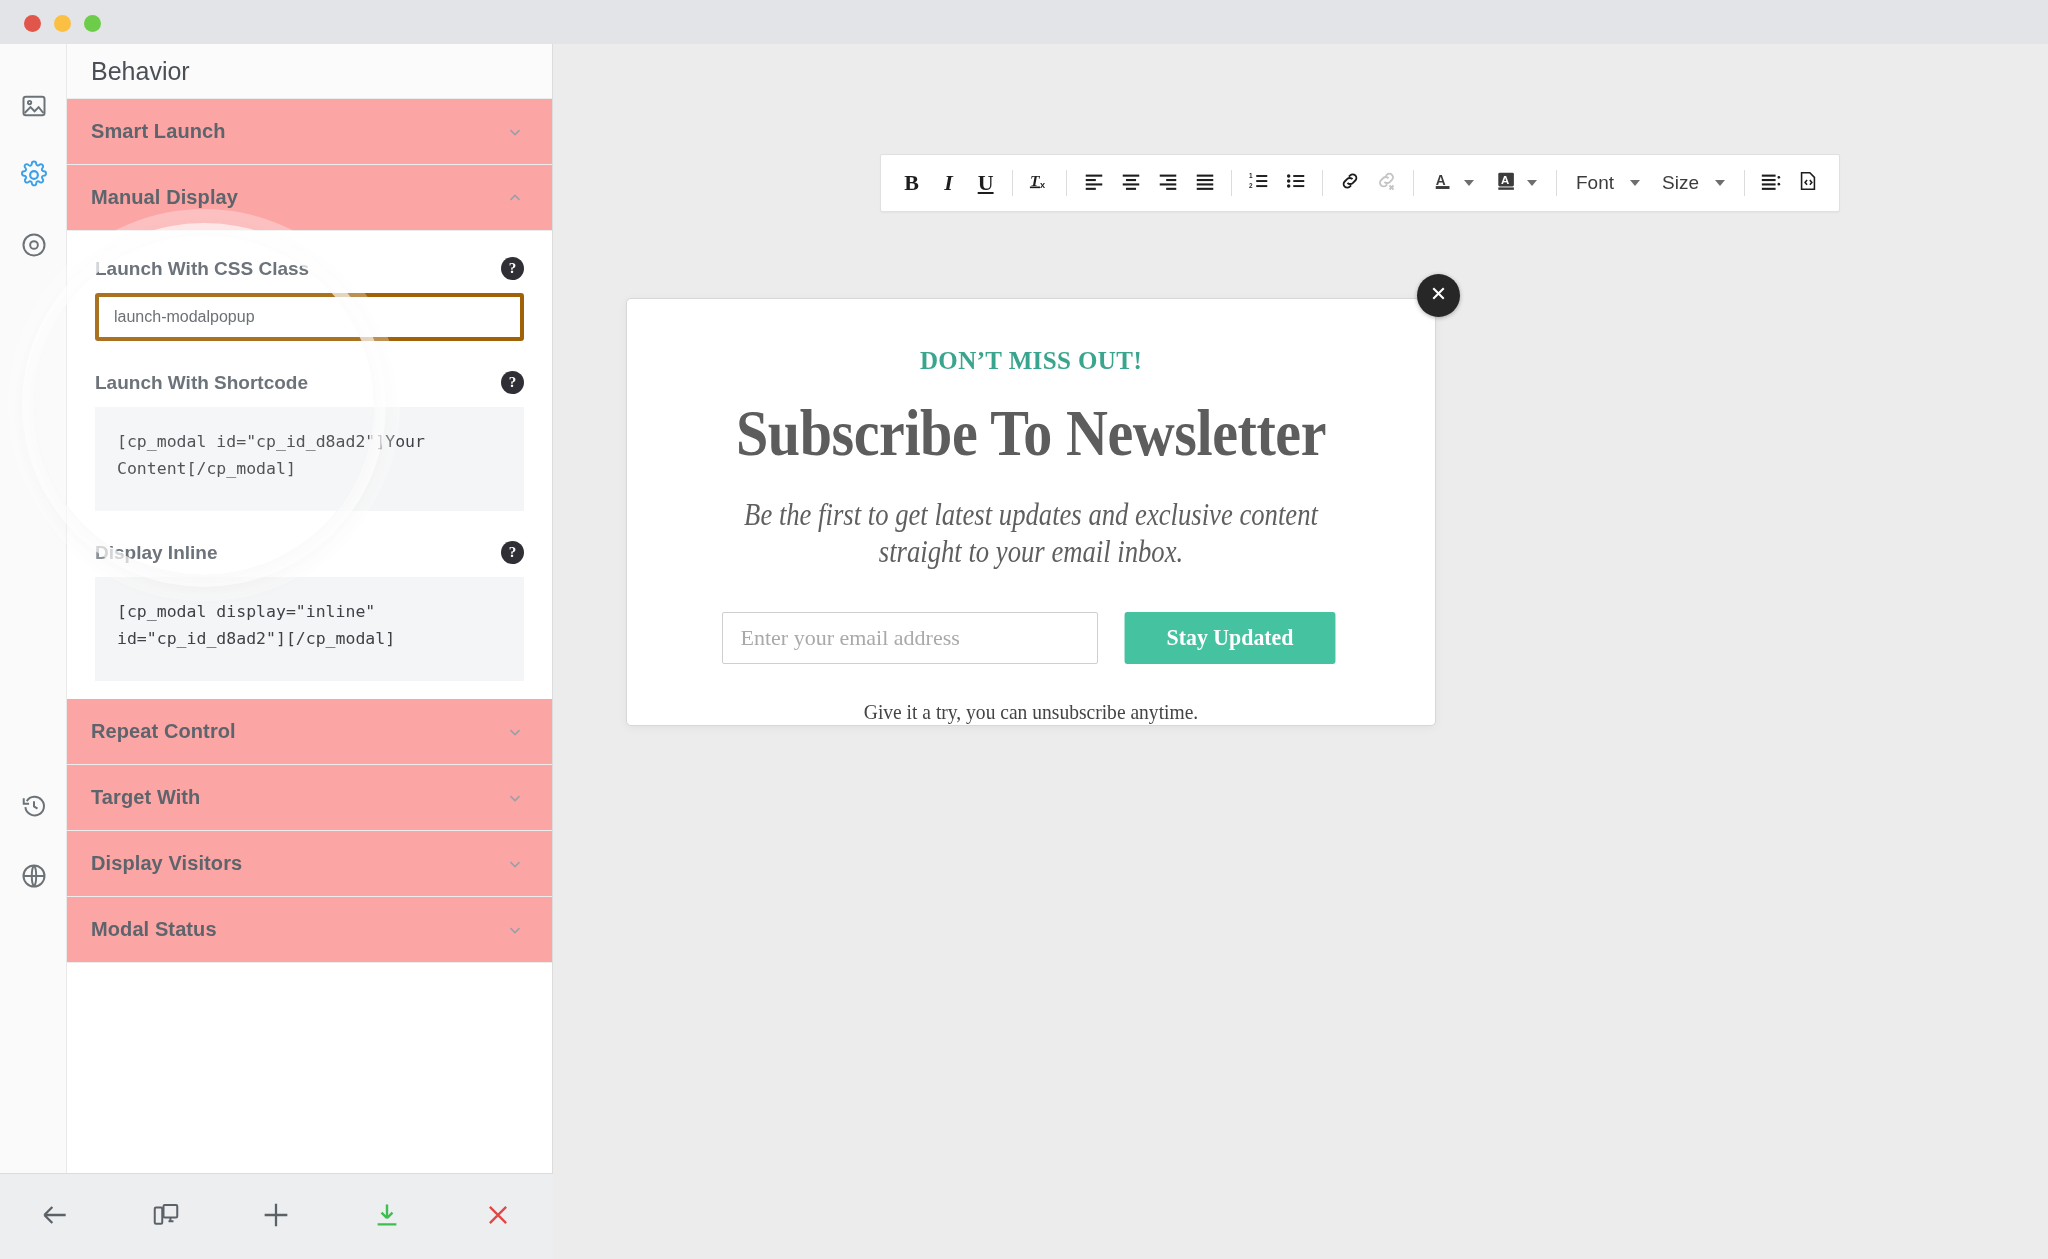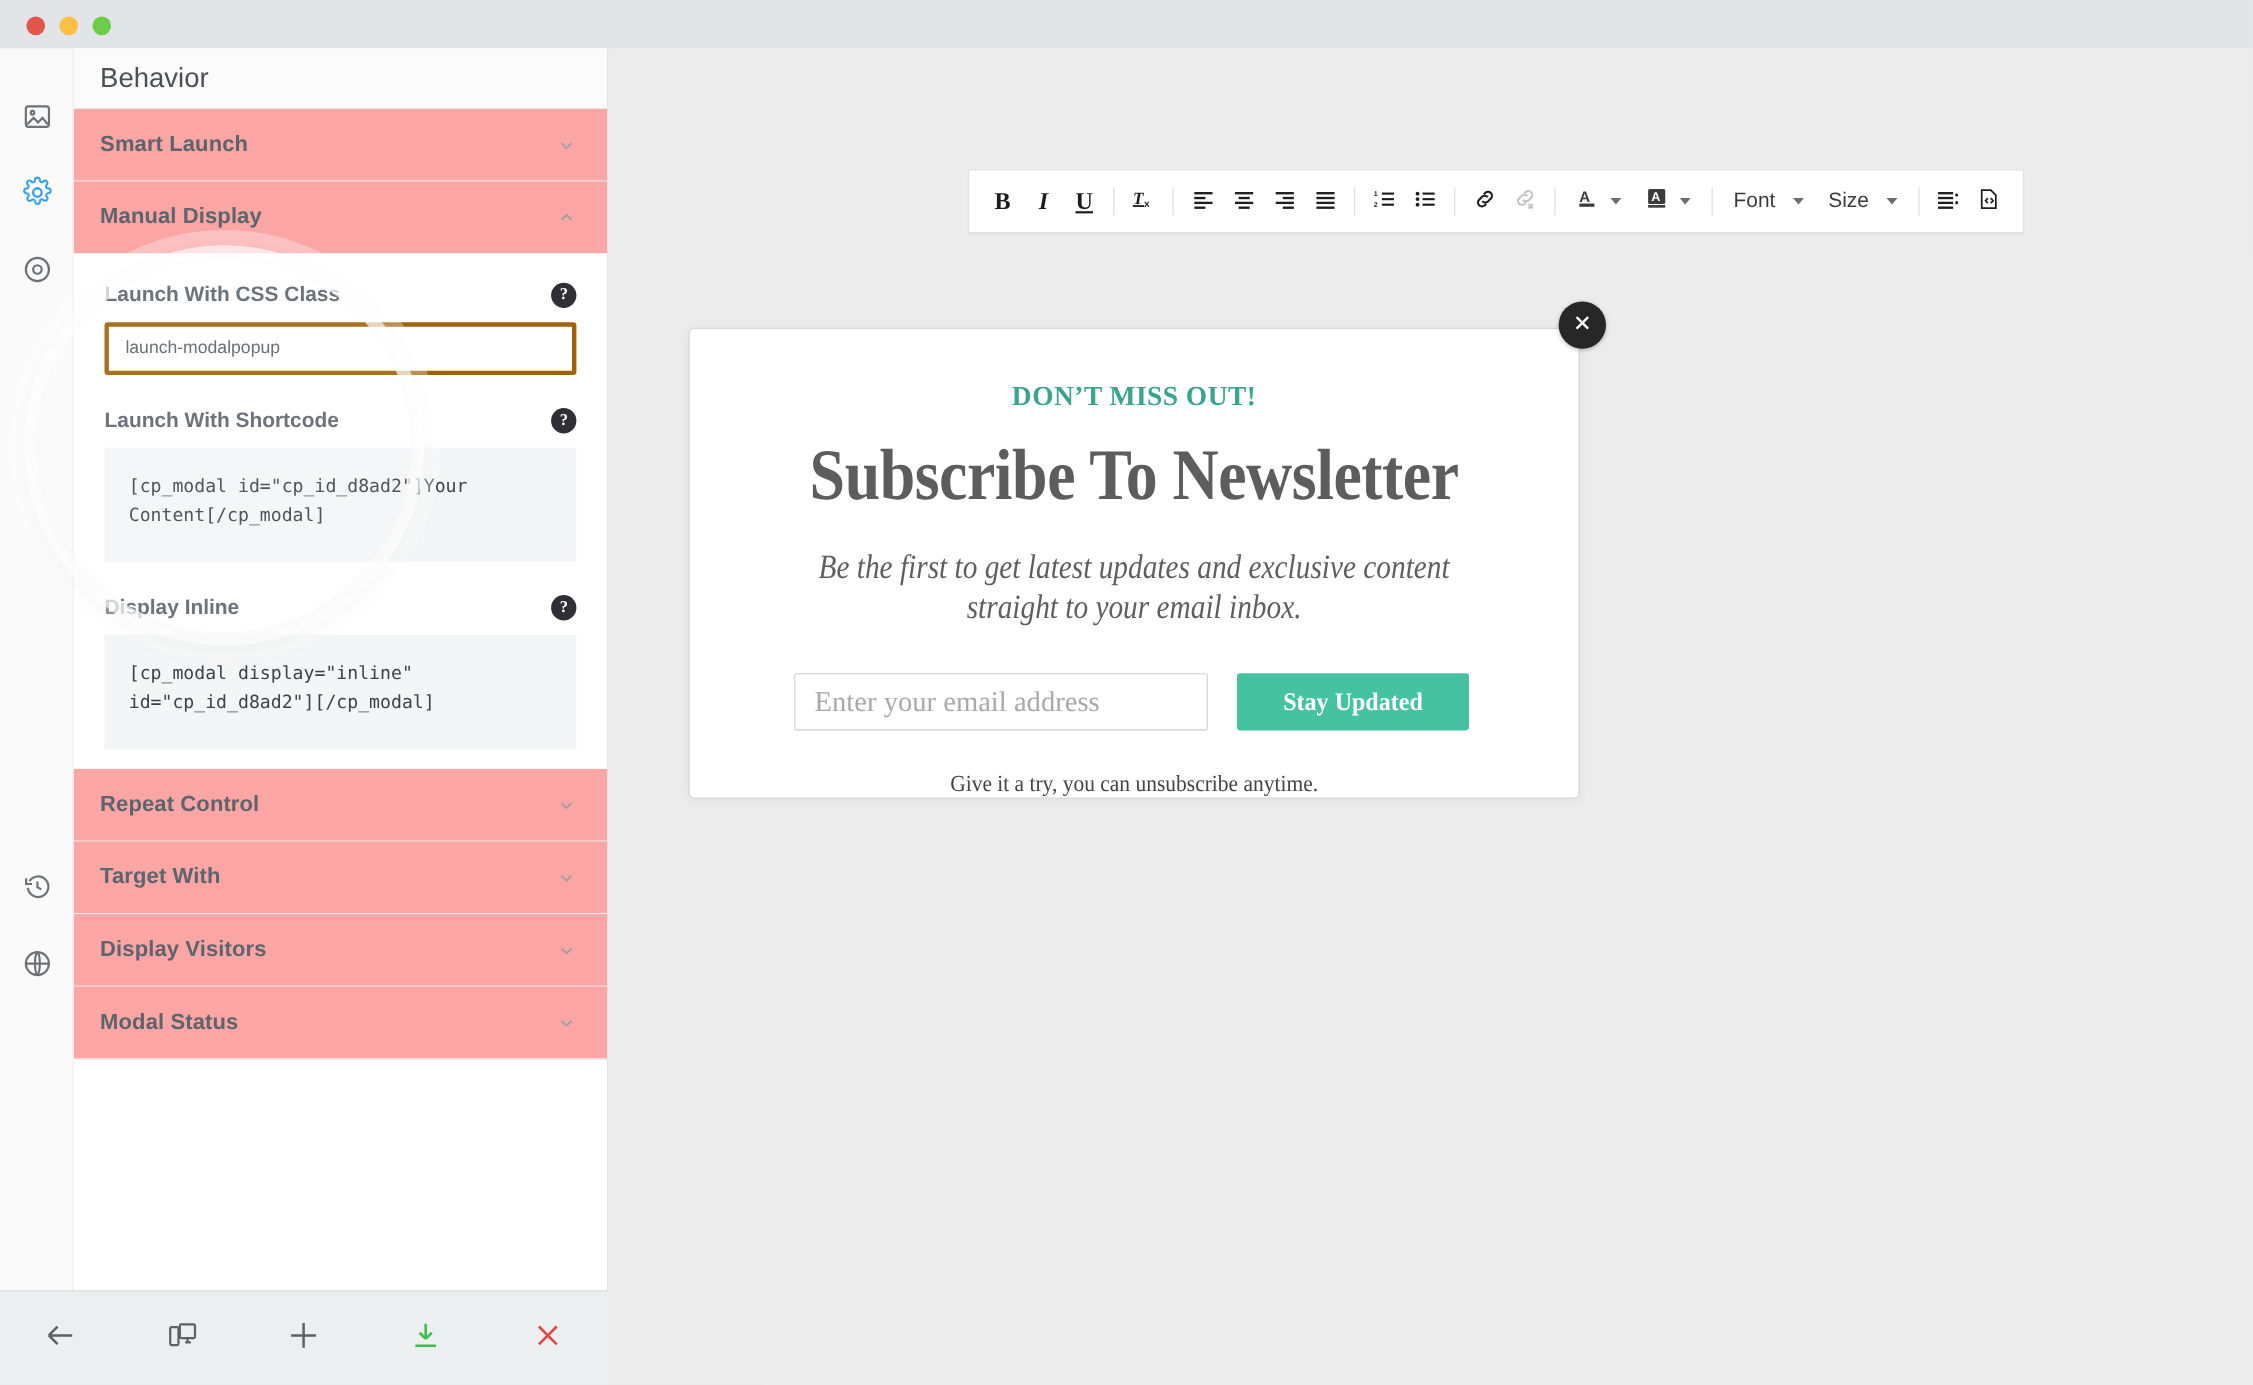--- a/index.html
+++ b/index.html
@@ -217,21 +217,21 @@
   }
   .popup-form {
     display: flex; justify-content: center; gap: 21px;
     margin-top: 42px;
   }
   .email-input {
     width: 376px; height: 52px;
     border: 1px solid #cfcfcf; border-radius: 2px;
     padding: 0 18px;
     font-family: "Liberation Serif", serif;
-    font-size: 26px; color: #444;
+    font-size: 22px; color: #444;
     background: #fff; outline: none;
   }
   .email-input::placeholder { color: #a9a9a9; font-style: normal; }
   .cta {
     width: 222px; height: 52px;
     background: #45c2a0; border: none; border-radius: 3px;
     color: #fff;
     font-family: "Liberation Serif", serif;
     font-weight: 700; font-size: 23px;
     cursor: pointer;

